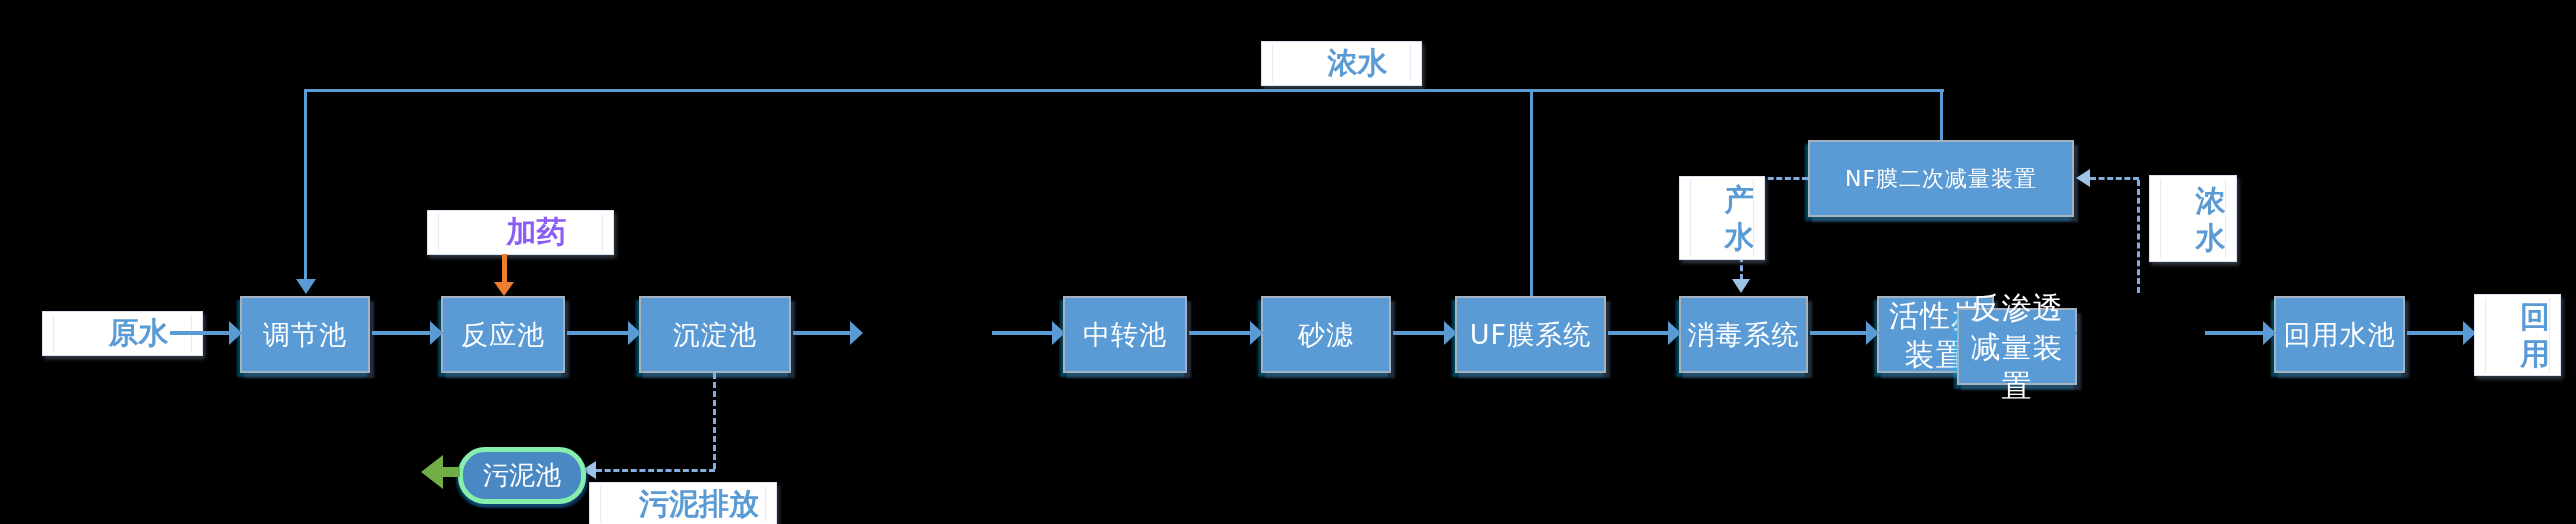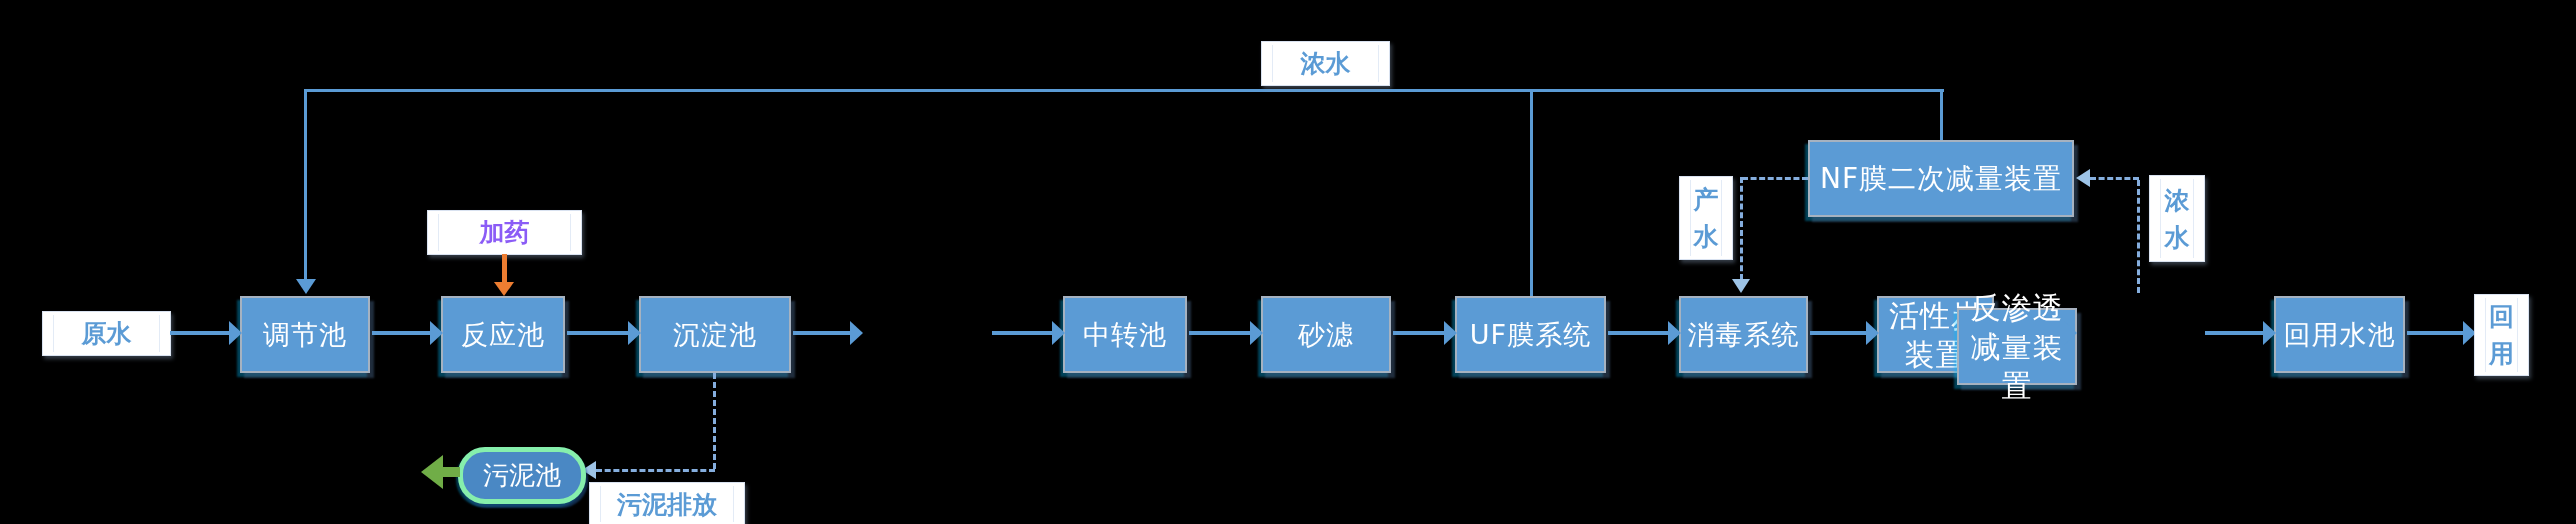--- a/index.html
+++ b/index.html
@@ -11,22 +11,22 @@
        color:#fff;font-size:27px;letter-spacing:1px;
        box-shadow:4px 5px 2px rgba(70,100,135,.45),-3px 4px 2px rgba(0,190,255,.35);}
   .box.two{font-size:30px;line-height:1.3;padding:0 0;box-sizing:content-box;}
   .nf{top:140px;}
   
   .stadium{position:absolute;left:458px;top:447px;width:118px;height:47px;border-radius:27px;
        background:#4a88c4;border:5px solid #86efac;display:flex;align-items:center;justify-content:center;
        color:#fff;font-size:26px;box-shadow:2px 4px 2px rgba(30,80,140,.55),-2px 3px 2px rgba(0,190,255,.3);}
   
   .tag{position:absolute;background:#fff;border:1px solid #d9e2f0;display:flex;align-items:center;
-       justify-content:center;color:#5b9bd5;font-size:25px;font-weight:600;
-       box-shadow:2px 3px 4px rgba(130,150,175,.4);}
+       justify-content:center;color:#5b9bd5;font-size:30px;font-weight:600;
+       box-shadow:2px 3px 4px rgba(130,150,175,.4);padding-left:32px;}
   .tag::before,.tag::after{content:"";position:absolute;top:3px;bottom:3px;width:1px;background:#e3ebf6;}
   .tag::before{left:10px;} .tag::after{right:10px;}
   .tag.orange{color:#8b5cf6;}
   .tag-v span{display:block;width:27px;word-break:break-all;text-align:center;line-height:37px;}
   
   .arr{position:absolute;top:321px;height:24px;}
   .arr::before{content:"";position:absolute;left:0;right:11px;top:10px;height:4px;background:#5b9bd5;}
   .arr::after{content:"";position:absolute;right:0;top:0;width:0;height:0;
        border-top:12px solid transparent;border-bottom:12px solid transparent;border-left:13px solid #5b9bd5;}
   
@@ -94,21 +94,21 @@
   <div class="box two" style="left:1877px;width:113px;">
     <span>活性炭装置</span>
   </div>
   <div class="box two" style="left:1957px;width:116px;margin-top:12px;">
     <span>反渗透减量装置</span>
   </div>
   <div class="box" style="left:2274px;width:127px;">
     <span>回用水池</span>
   </div>
 
-  <div class="box nf" style="left:1808px;width:262px;font-size:28px;">
+  <div class="box nf" style="left:1808px;width:262px;font-size:22px;">
     <span>NF膜二次减量装置</span>
   </div>
 
   <div class="arr" style="left:170px;width:72px;"></div>
   <div class="arr" style="left:372px;width:71px;"></div>
   <div class="arr" style="left:567px;width:74px;"></div>
   <div class="arr" style="left:793px;width:70px;"></div>
   <div class="arr" style="left:992px;width:73px;"></div>
   <div class="arr" style="left:1189px;width:74px;"></div>
   <div class="arr" style="left:1393px;width:64px;"></div>

